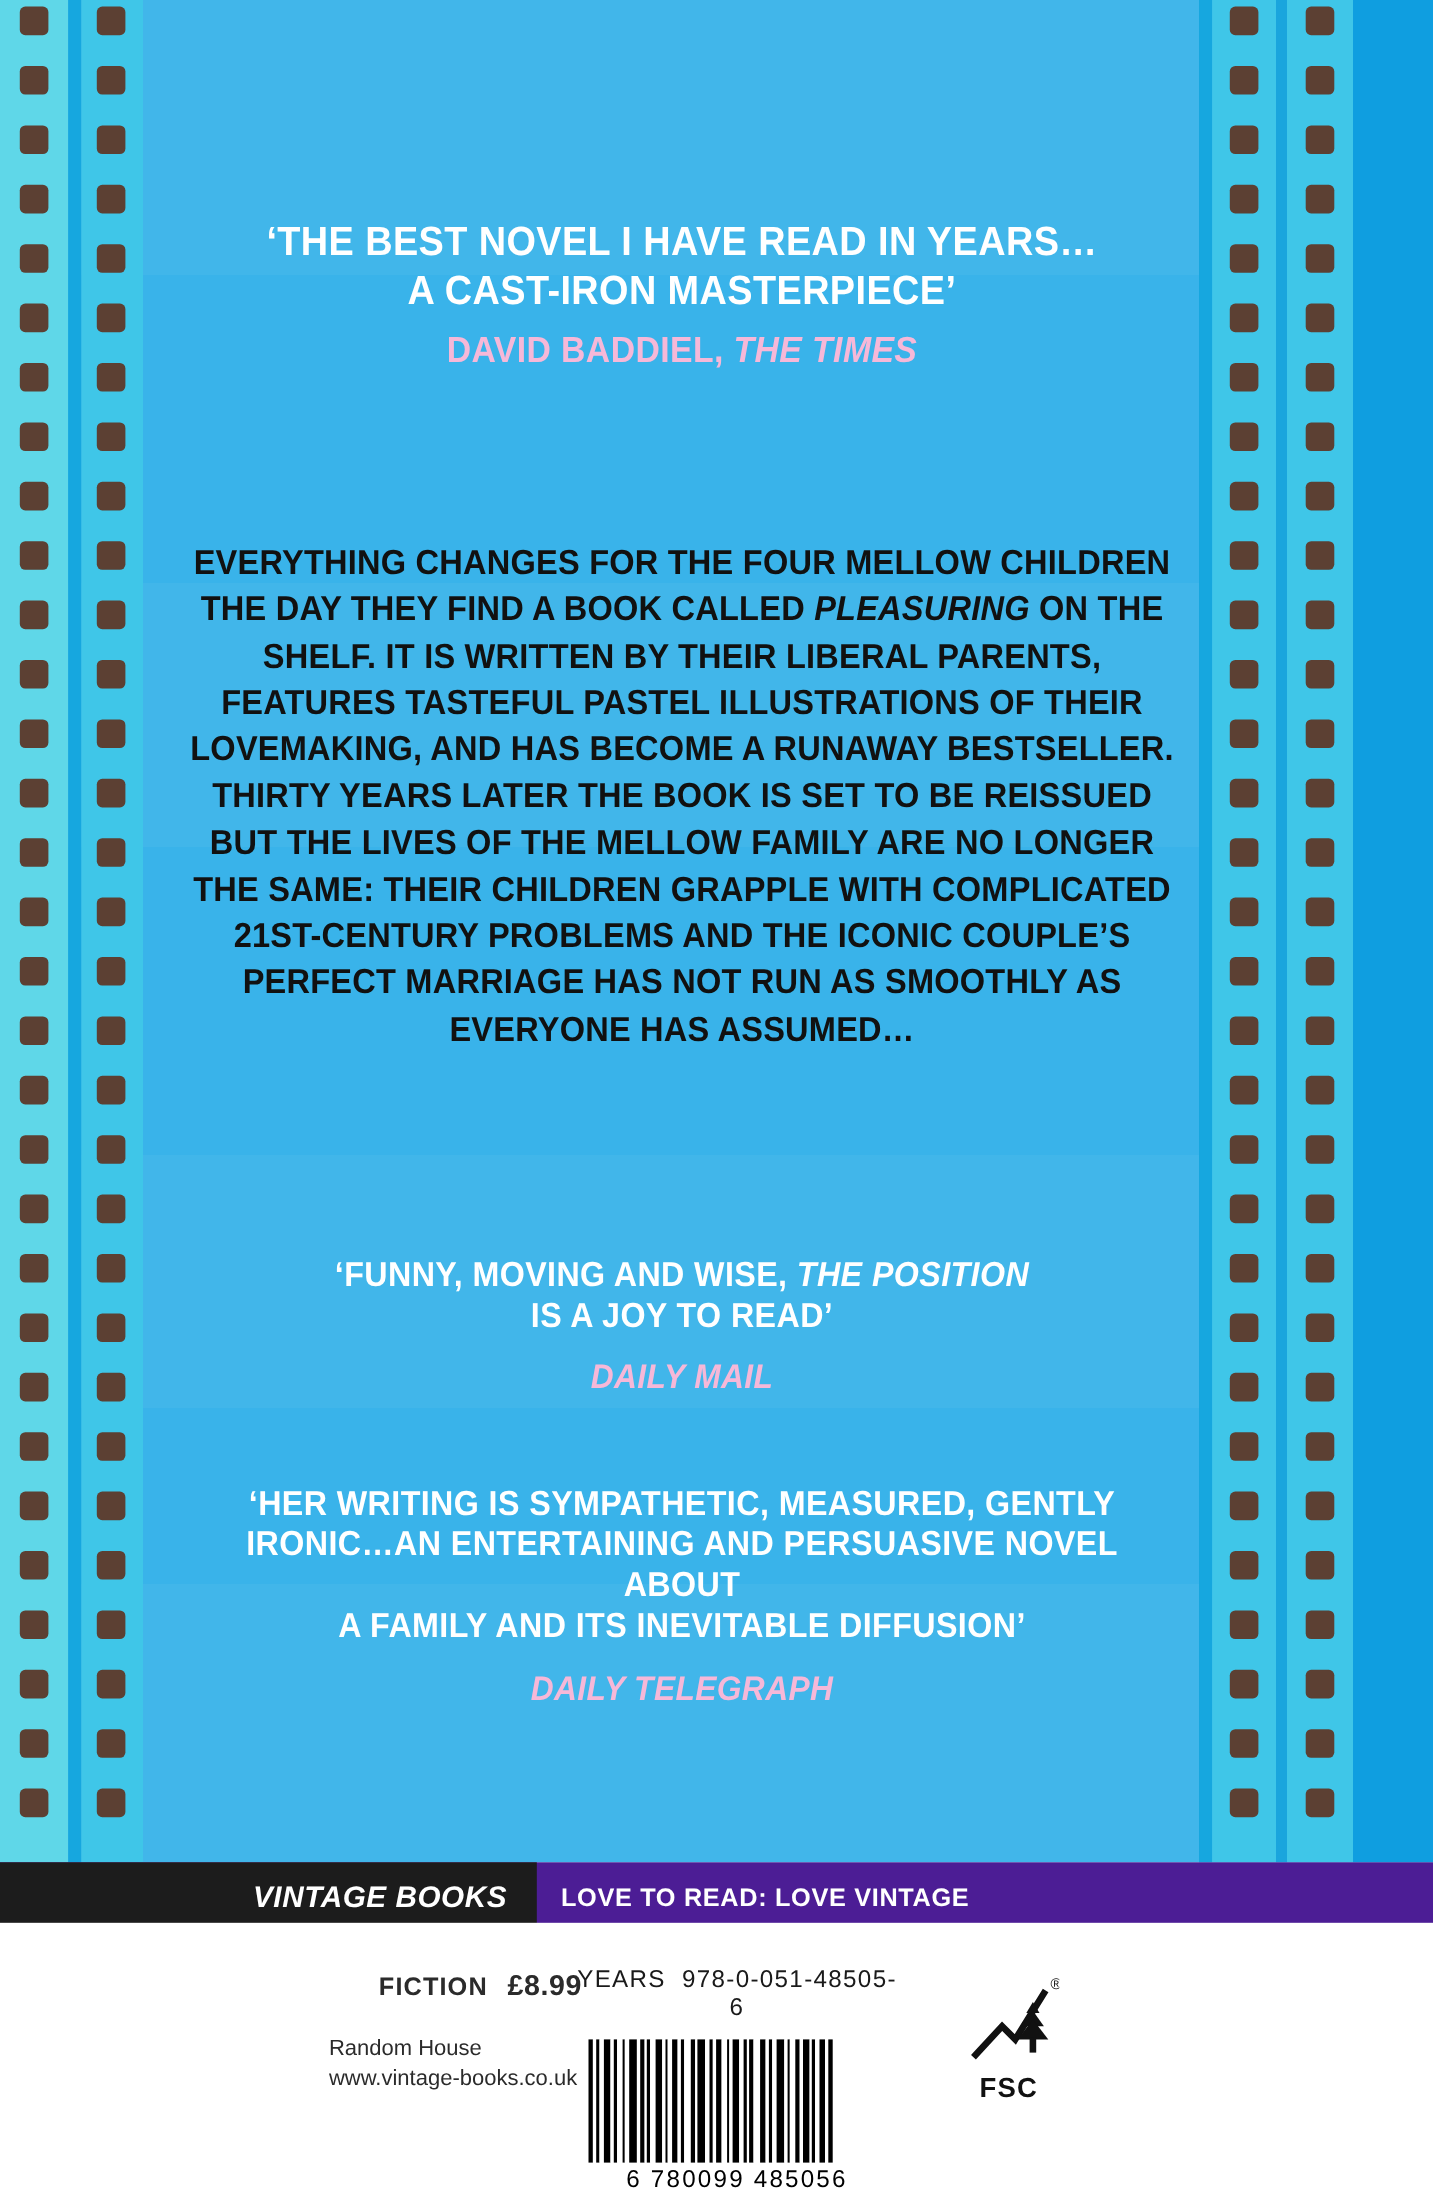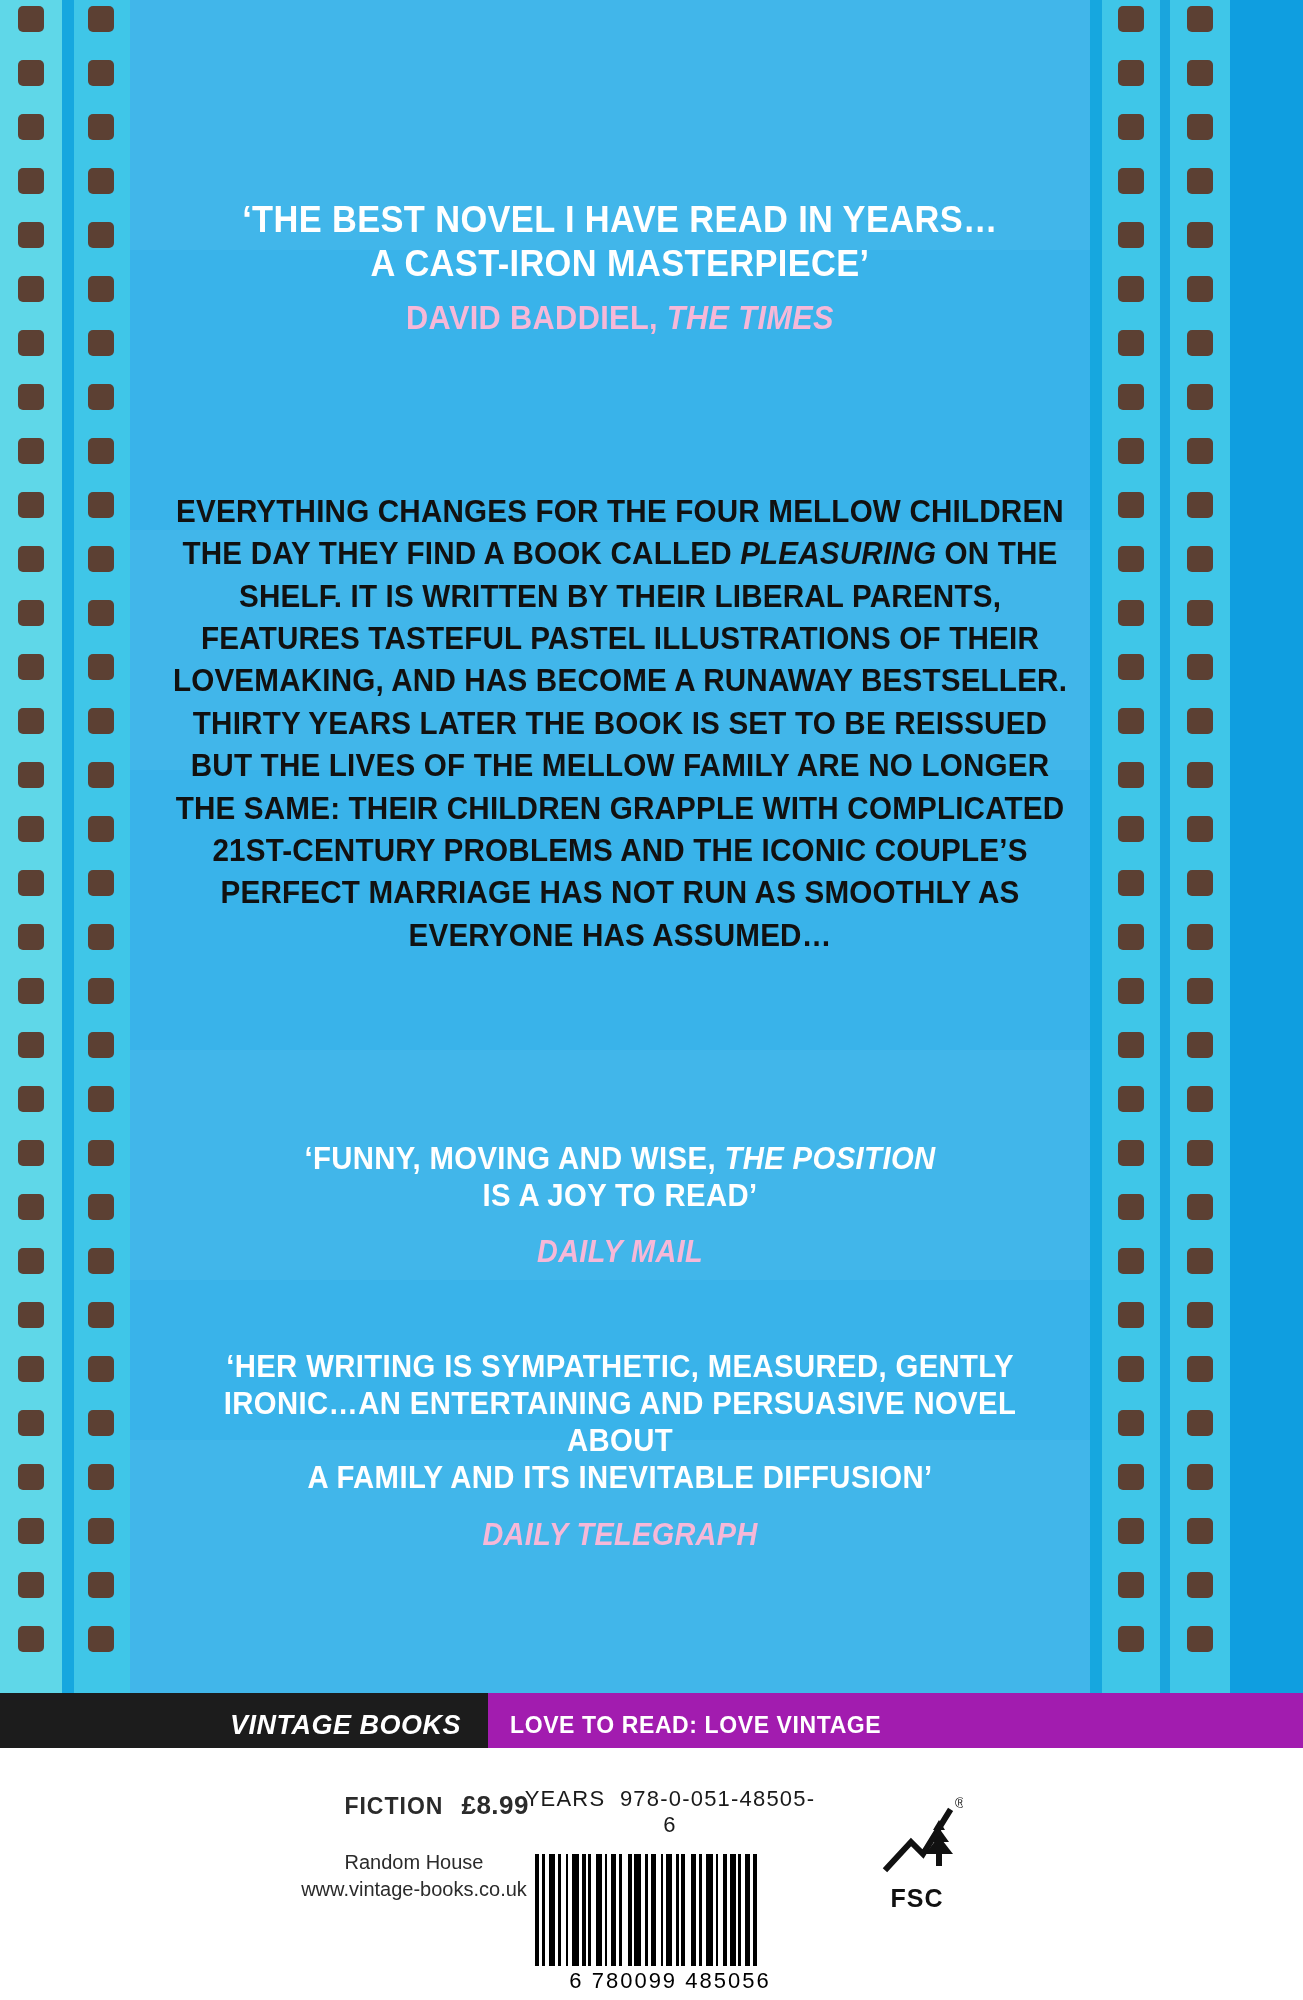--- a/index.html
+++ b/index.html
@@ -148,21 +148,21 @@
     font-size: 31.5px;
   }
 
   
   .vintage-bar {
     position: absolute;
     left: 0;
     top: 1693px;
     width: 1303px;
     height: 64px;
-    background: #a21caf;
+    background: #4c1d95;
     display: flex;
     align-items: stretch;
   }
   .vb-left {
     width: 230px;
     background: #1c1c1c;
   }
   .vb-logo {
     width: 258px;
     background: #1c1c1c;
@@ -216,21 +216,21 @@
     font-weight: 700;
     letter-spacing: 0.5px;
     display: inline-block;
     margin-left: 18px;
   }
   .f-pub {
     margin-top: 28px;
     font-size: 20px;
     line-height: 1.35;
     color: #2b2b2b;
-    text-align: center;
+    text-align: left;
   }
 
   .isbn-block {
     position: absolute;
     left: 520px;
     top: 38px;
     width: 300px;
     text-align: center;
   }
   .isbn-text {

